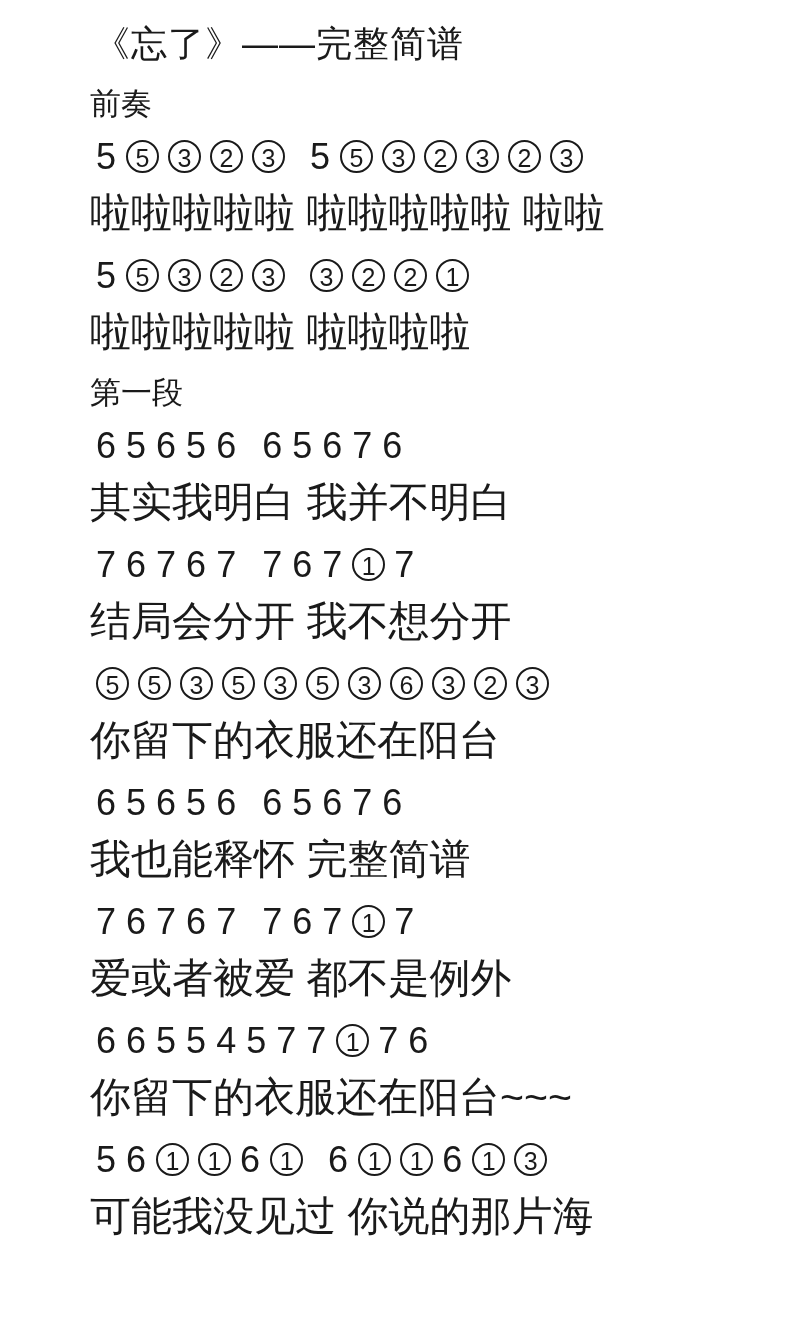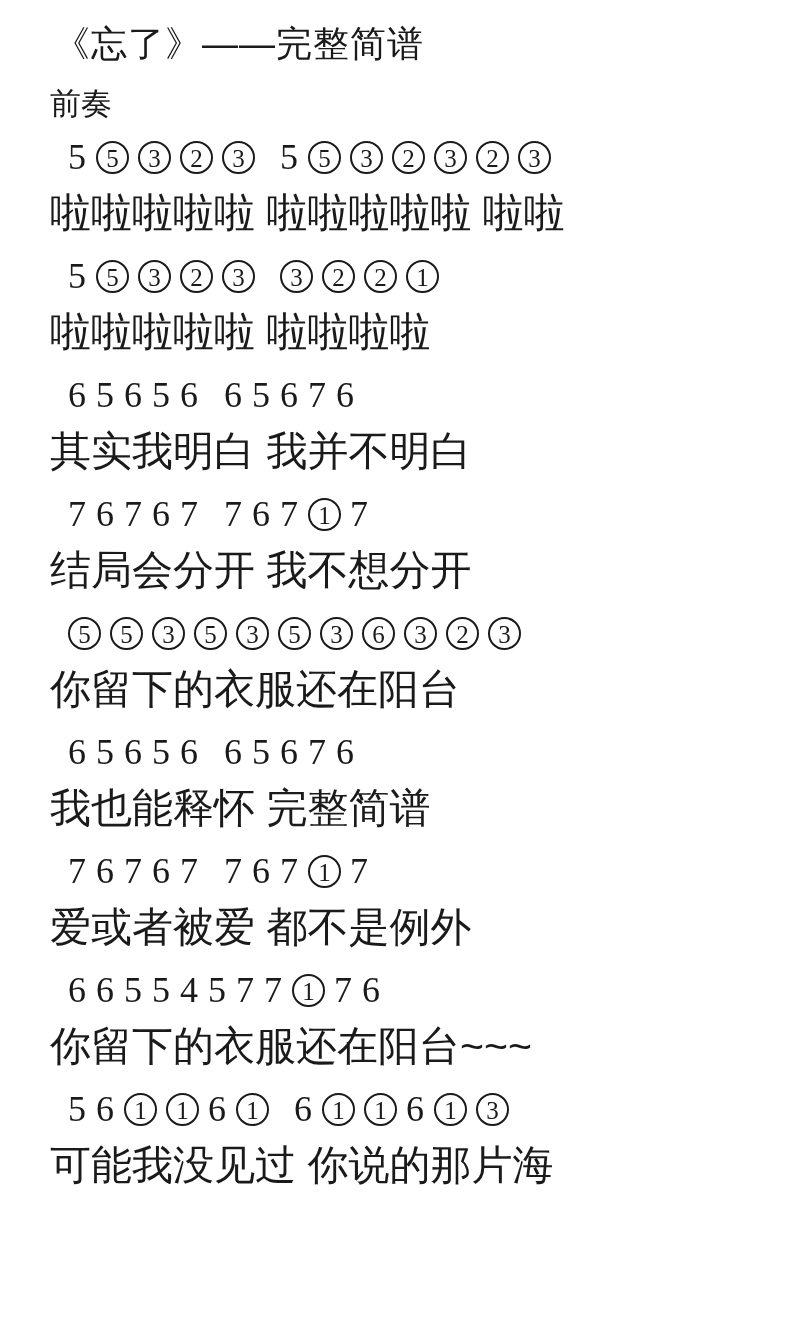--- a/index.html
+++ b/index.html
@@ -8,43 +8,42 @@
     background: #ffffff;
   }
   body {
     width: 800px;
     height: 1339px;
     font-family: "Liberation Sans", sans-serif;
     color: #1a1a1a;
     overflow: hidden;
   }
   .sheet {
-    padding: 26px 0 0 48px;
+    padding: 26px 0 0 88px;
     box-sizing: border-box;
   }
   .line {
     white-space: nowrap;
     line-height: 1.0;
   }
   .title {
     font-size: 36px;
     letter-spacing: 1px;
     margin-bottom: 26px;
     margin-left: 6px;
   }
   .section {
     font-size: 31px;
     margin-bottom: 20px;
     margin-left: 2px;
   }
   .notes {
     font-size: 36px;
     margin-bottom: 18px;
-    margin-left: 20px;
-    font-family: Liberation Serif, serif;
+    margin-left: 8px;
   }
   .lyric {
     font-size: 41px;
     margin-bottom: 24px;
     margin-left: 2px;
   }
   .notes .n {
     display: inline-block;
     margin-right: 10px;
   }
@@ -70,20 +69,21 @@
 <body>
 
 <div class="sheet">
   <div class="line title">《忘了》——完整简谱</div>
   <div id="body-blocks">
       <div class="line section">前奏</div>
       <div class="line notes"><span class="n">5</span><span class="circ">5</span><span class="circ">3</span><span class="circ">2</span><span class="circ">3</span><span class="gap"></span><span class="n">5</span><span class="circ">5</span><span class="circ">3</span><span class="circ">2</span><span class="circ">3</span><span class="circ">2</span><span class="circ">3</span></div>
       <div class="line lyric">啦啦啦啦啦 啦啦啦啦啦 啦啦</div>
       <div class="line notes"><span class="n">5</span><span class="circ">5</span><span class="circ">3</span><span class="circ">2</span><span class="circ">3</span><span class="gap"></span><span class="circ">3</span><span class="circ">2</span><span class="circ">2</span><span class="circ">1</span></div>
       <div class="line lyric">啦啦啦啦啦 啦啦啦啦</div>
+      <div class="line section">第一段</div>
       <div class="line notes"><span class="n">6</span><span class="n">5</span><span class="n">6</span><span class="n">5</span><span class="n">6</span><span class="gap"></span><span class="n">6</span><span class="n">5</span><span class="n">6</span><span class="n">7</span><span class="n">6</span></div>
       <div class="line lyric">其实我明白 我并不明白</div>
       <div class="line notes"><span class="n">7</span><span class="n">6</span><span class="n">7</span><span class="n">6</span><span class="n">7</span><span class="gap"></span><span class="n">7</span><span class="n">6</span><span class="n">7</span><span class="circ">1</span><span class="n">7</span></div>
       <div class="line lyric">结局会分开 我不想分开</div>
       <div class="line notes"><span class="circ">5</span><span class="circ">5</span><span class="circ">3</span><span class="circ">5</span><span class="circ">3</span><span class="circ">5</span><span class="circ">3</span><span class="circ">6</span><span class="circ">3</span><span class="circ">2</span><span class="circ">3</span></div>
       <div class="line lyric">你留下的衣服还在阳台</div>
       <div class="line notes"><span class="n">6</span><span class="n">5</span><span class="n">6</span><span class="n">5</span><span class="n">6</span><span class="gap"></span><span class="n">6</span><span class="n">5</span><span class="n">6</span><span class="n">7</span><span class="n">6</span></div>
       <div class="line lyric">我也能释怀 完整简谱</div>
       <div class="line notes"><span class="n">7</span><span class="n">6</span><span class="n">7</span><span class="n">6</span><span class="n">7</span><span class="gap"></span><span class="n">7</span><span class="n">6</span><span class="n">7</span><span class="circ">1</span><span class="n">7</span></div>
       <div class="line lyric">爱或者被爱 都不是例外</div>

